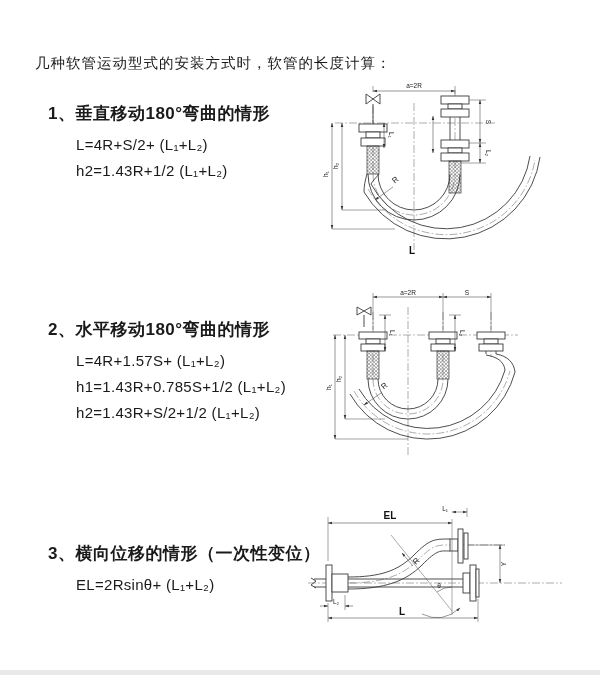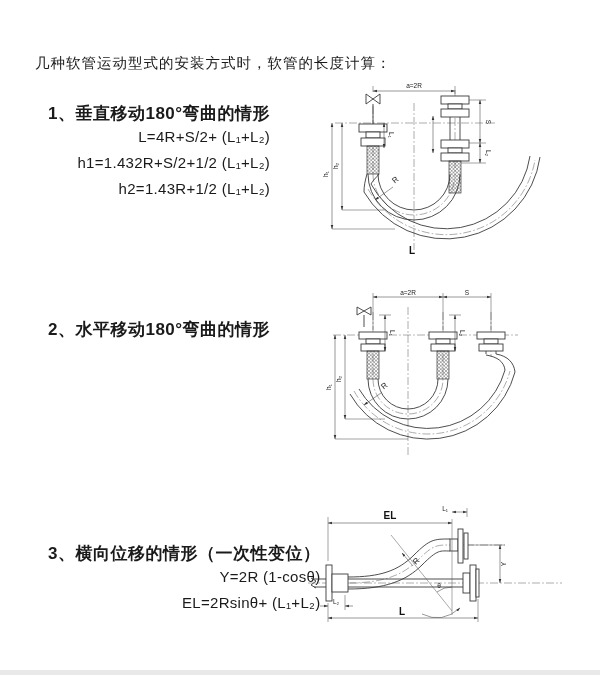--- a/index.html
+++ b/index.html
@@ -1,21 +1,21 @@
 <!DOCTYPE html>
 <html><head>
 <meta charset="utf-8">
 <style>
   html,body{margin:0;padding:0;}
   body{width:600px;height:675px;background:#ffffff;position:relative;overflow:hidden;
        font-family:"Liberation Sans","DejaVu Sans",sans-serif;color:#1a1a1a;}
   .page-title{position:absolute;left:35px;top:22px;font-size:14.5px;font-weight:normal;letter-spacing:1px;margin-top:32px;}
   .section{position:absolute;left:48px;}
   .heading{font-size:17px;font-weight:bold;line-height:20px;letter-spacing:.5px;}
-  .formulas{margin-left:28px;text-align:right;}
+  .formulas{margin-top:8px;margin-left:28px;}
   .formula{font-size:15px;line-height:26px;letter-spacing:.3px;}
   .diagram{position:absolute;}
   .cl{fill:none;stroke:#666;stroke-width:.55;stroke-dasharray:8 2.2 1.6 2.2;}
   .obj{fill:none;stroke:#3a3a3a;stroke-width:.9;}
   .objf{fill:#ffffff;stroke:#3a3a3a;stroke-width:.9;}
   .hat{stroke:#3a3a3a;stroke-width:.7;}
   .dim{fill:none;stroke:#444;stroke-width:.55;}
   .ext{fill:none;stroke:#444;stroke-width:.5;}
   .thin{fill:none;stroke:#555;stroke-width:.5;}
   .dtext{font-size:6.5px;fill:#222;}
@@ -26,33 +26,36 @@
 </style>
 </head>
 <body>
 
 <div class="page-title">几种软管运动型式的安装方式时，软管的长度计算：</div>
 
 <div class="section" style="top:104px;">
   <div class="heading">1、垂直移动180°弯曲的情形</div>
   <div class="formulas">
     <div class="formula">L=4R+S/2+ (L₁+L₂)</div>
-    <div class="formula">h1=1.432R+S/2+1/2 (L₁+L₂)</div>
     <div class="formula">h2=1.43R+1/2 (L₁+L₂)</div>
   </div>
 </div>
 
 <div class="section" style="top:320px;">
   <div class="heading">2、水平移动180°弯曲的情形</div>
+  <div class="formulas">
+    <div class="formula">L=4R+1.57S+ (L₁+L₂)</div>
+    <div class="formula">h1=1.43R+0.785S+1/2 (L₁+L₂)</div>
+    <div class="formula">h2=1.43R+S/2+1/2 (L₁+L₂)</div>
+  </div>
 </div>
 
 <div class="section" style="top:544px;">
   <div class="heading">3、横向位移的情形（一次性变位）</div>
   <div class="formulas">
-    <div class="formula">Y=2R (1-cosθ)</div>
     <div class="formula">EL=2Rsinθ+ (L₁+L₂)</div>
   </div>
 </div>
 
 <svg class="diagram" style="left:310px;top:78px;" width="285" height="182" viewBox="0 0 285 182">
   <defs>
     <marker id="ar1" viewBox="0 0 8 8" refX="7.6" refY="4" markerWidth="7.5" markerHeight="7.5" orient="auto-start-reverse">
       <path d="M0,1.6 L8,4 L0,6.4 z"></path>
     </marker>
     <pattern id="hp1" width="3.5" height="3.5" patternUnits="userSpaceOnUse">

